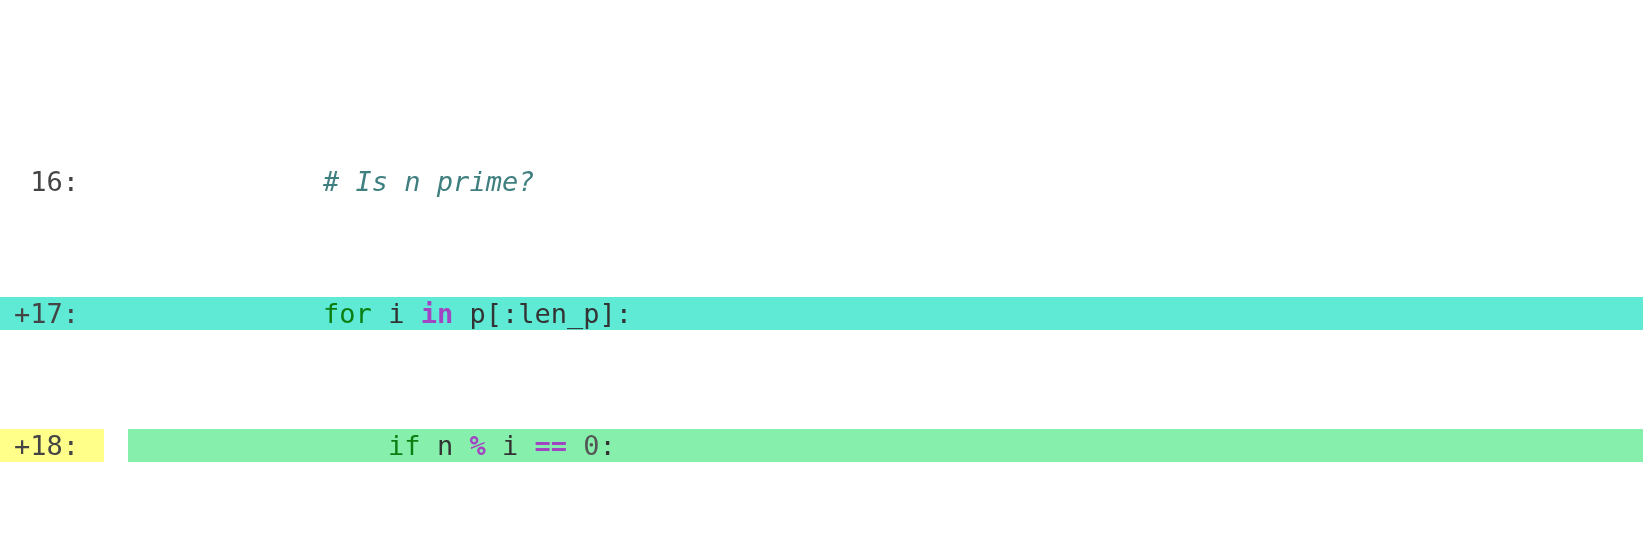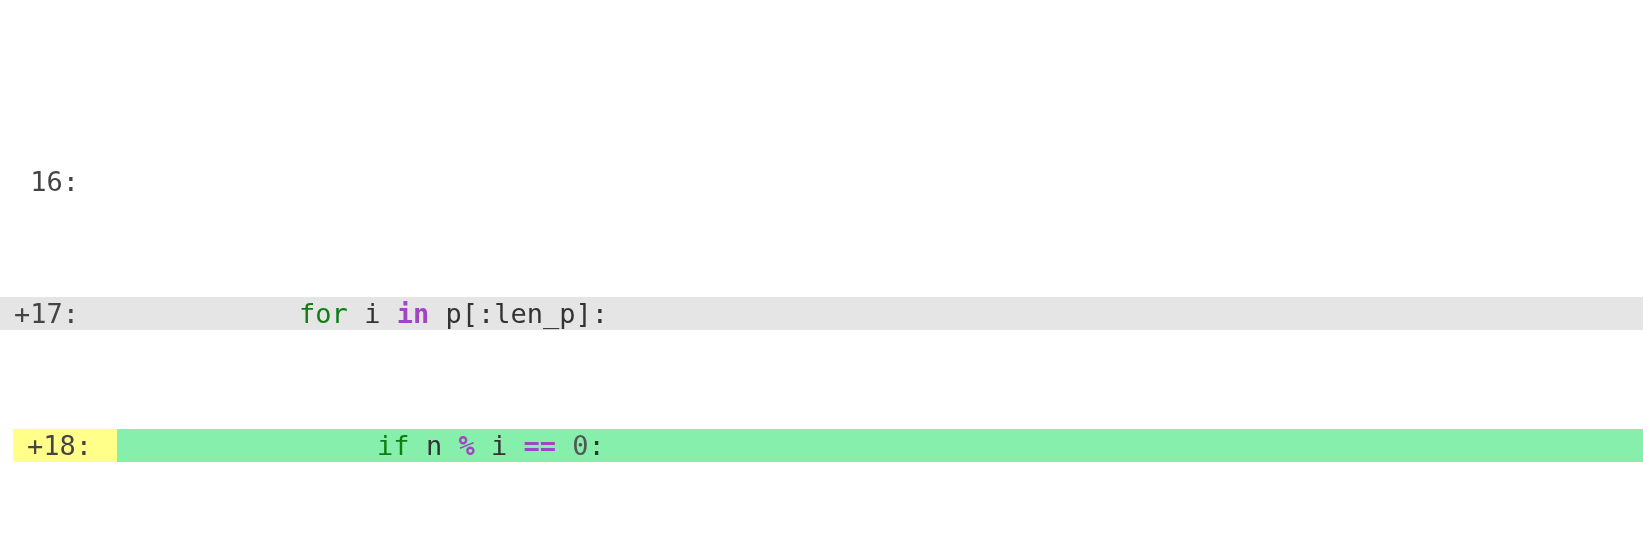--- a/index.html
+++ b/index.html
@@ -12,60 +12,60 @@
     font-family: "DejaVu Sans Mono", "Menlo", "Consolas", monospace;
     font-size: 27px;
     line-height: 33px;
     color: #000;
     white-space: pre;
     overflow: hidden;
   }
   .line {
     display: flex;
     align-items: center;
+    gap: 24px;
   }
   .gutter {
     display: inline-block;
     text-align: left;
     padding-left: 14px;
     width: 90px;
     flex: 0 0 90px;
     color: #444;
     letter-spacing: 0;
   }
   .code {
     flex: 1 1 auto;
     color: #444;
   }
   .row-yellow-mid {
     background: #86efac;
   }
   .row-cream {
-    background: #e5e5e5;
+    background: #5eead4;
   }
   .gutter.row-yellow-strong {
     background: #ffff8a;
-    margin-left: 13px;
   }
   
   .tok-comment   { color: #3f7f7f; font-style: italic; }
   .tok-kw        { color: #0b7f12; font-weight: normal; }
   .tok-op-purple { color: #a245c2; font-weight: bold; }
   .tok-num       { color: #555; }
   .tok-dk        { color: #333; }
 </style>
 </head>
 <body>
 
 
 
 
 <div class="line">
   <span class="gutter"> 16:</span>
-  <span class="code"><span>            </span></span>
+  <span class="code"><span>            </span><span class="tok-comment"># Is n prime?</span></span>
 </div>
 
 
 <div class="line row-cream">
   <span class="gutter">+17:</span>
   <span class="code"><span>            </span><span class="tok-kw">for</span><span> </span><span class="tok-dk">i</span><span> </span><span class="tok-op-purple">in</span><span> </span><span class="tok-dk">p[:len_p]:</span></span>
 </div>
 
 
 <div class="line">

